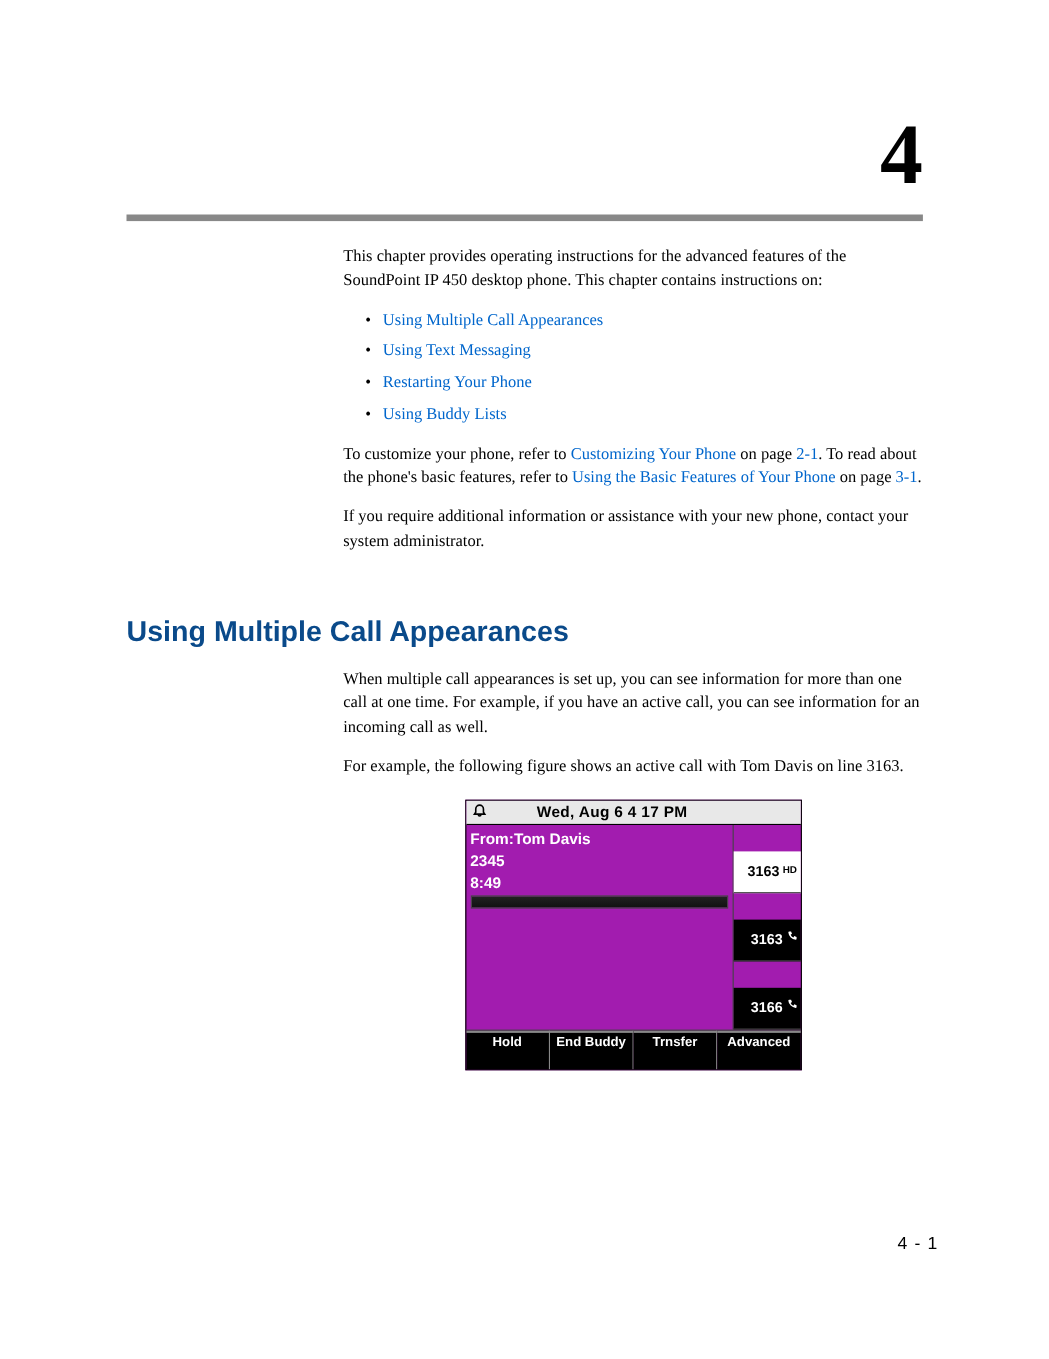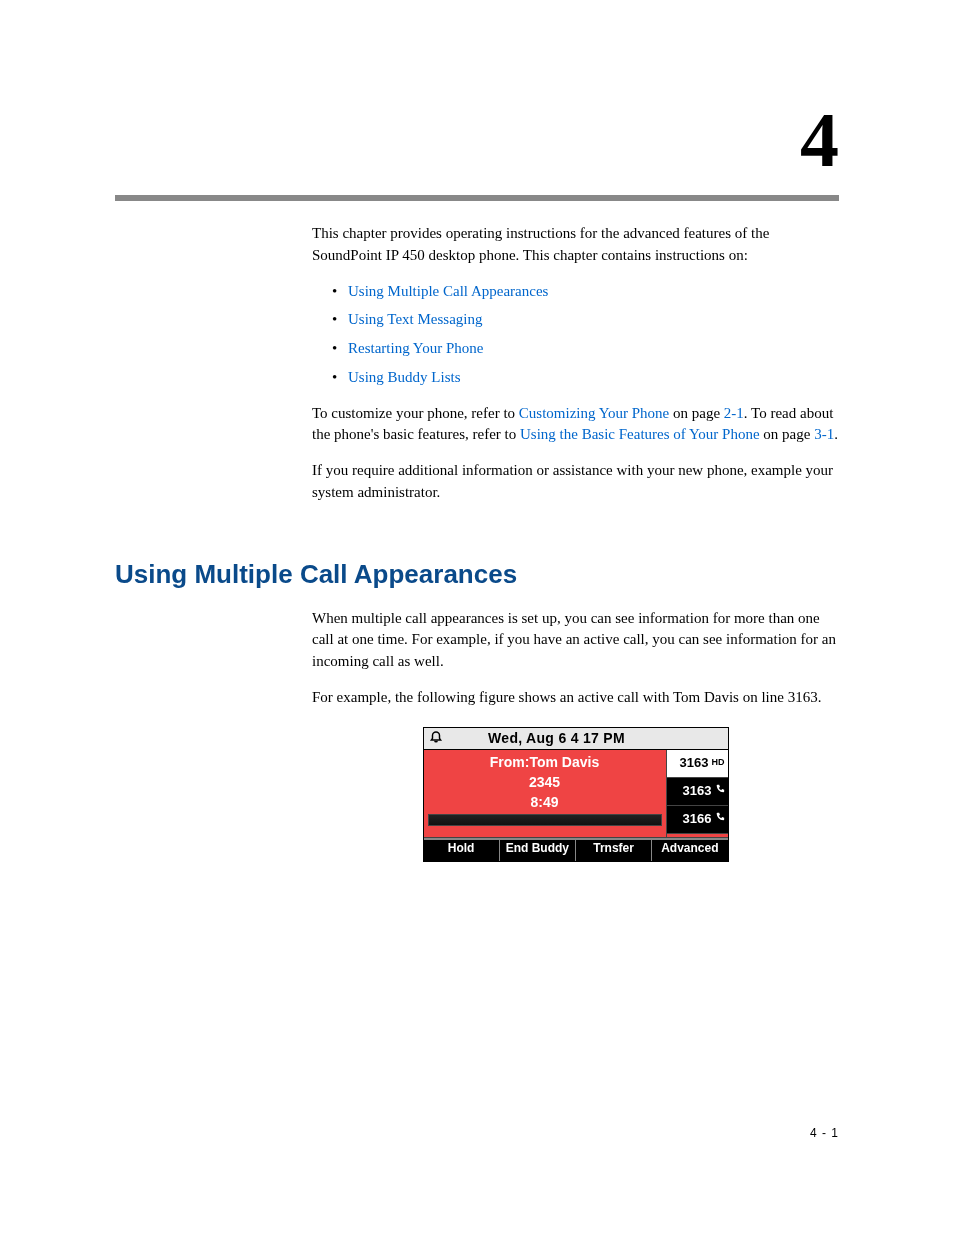--- a/index.html
+++ b/index.html
@@ -54,21 +54,21 @@
     .section-head {
       font-family: 'Futura', 'Century Gothic', 'Trebuchet MS', Arial, sans-serif;
       color: #0a4a8a;
       font-weight: bold;
       font-size: 26px;
       margin: 55px 0 18px 0;
     }
     
     .phone-screen {
       width: 306px;
-      background: #ef4444;
+      background: #a21caf;
       margin: 18px auto 0 auto;
       font-family: Arial, Helvetica, sans-serif;
       font-weight: bold;
       color: #fff;
       border: 1px solid #000;
     }
     .ps-row-top {
       display: flex;
       align-items: center;
       background: #e8e8e8;
@@ -76,62 +76,63 @@
       height: 22px;
       border-bottom: 1px solid #000;
     }
     .ps-bell { width: 24px; text-align: center; font-size: 14px; }
     .ps-date { flex: 1; text-align: center; font-size: 14px; font-weight: bold; letter-spacing: 0.3px; }
     .ps-right-spacer { width: 62px; }
     .ps-main {
       display: flex;
       align-items: stretch;
     }
-    .ps-left { flex: 1; padding: 2px 4px 11px 4px; min-height: 64px; text-align: center; }
+    .ps-left { flex: 1; padding: 2px 4px 11px 4px; min-height: 64px; }
     .ps-from { font-size: 14px; }
     .ps-row2 { display: flex; justify-content: space-between; font-size: 14px; margin-top: 0px; flex-direction: column; }
     .ps-strip { height: 12px; background: linear-gradient(180deg,#222 0%,#111 100%); margin-top: 2px; border:1px solid #444;}
     .ps-lines { width: 62px; display: flex; flex-direction: column; border-left:1px solid #444; }
     .ps-line {
       background: #000;
       color: #fff;
       font-size: 13px;
       text-align: right;
       padding: 2px 3px 2px 2px;
       border-bottom: 1px solid #444;
       display: flex;
       justify-content: flex-end;
       align-items: center;
       gap: 3px;
-      height: 28px;
+      height: 38px;
+      margin-top: 24px;
     }
     .ps-line.active { background: #fff; color: #000; }
     .ps-hd { font-size: 9px; }
     .ps-phone-icon { font-size: 11px; }
     .ps-softkeys {
       display: flex;
       border-top: 1px solid #444;
-      height: 24px;
+      height: 36px;
     }
     .ps-sk {
       flex: 1;
       text-align: center;
       font-size: 12px;
       background: #000;
       color: #fff;
       border-right: 1px solid #888;
       border-top: 2px solid #888;
       line-height: 17px;
     }
     .ps-sk:last-child { border-right: none; }
     .page-footer {
       position: absolute;
       bottom: 95px;
-      right: 115px;
-      font-size: 12px;
+      right: 101px;
+      font-size: 16px;
       font-family: Arial, sans-serif;
       letter-spacing: 1px;
     }
   </style>
 </head>
 <body>
 
 <div class="page">
   <div class="chapter-num">4</div>
   <div class="hr-line"></div>
@@ -143,21 +144,21 @@
       <li><a href="#">Using Multiple Call Appearances</a></li>
       <li><a href="#">Using Text Messaging</a></li>
       <li><a href="#">Restarting Your Phone</a></li>
       <li><a href="#">Using Buddy Lists</a></li>
     </ul>
 
     <p>
       <span>To customize your phone, refer to </span><a href="#">Customizing Your Phone</a><span> on page </span><a href="#">2-1</a><span>. To read about the phone's basic features, refer to </span><a href="#">Using the Basic Features of Your Phone</a><span> on page </span><a href="#">3-1</a><span>.</span>
     </p>
 
-    <p>If you require additional information or assistance with your new phone, example your system administrator.</p>
+    <p>If you require additional information or assistance with your new phone, contact your system administrator.</p>
   </div>
 
   <h2 class="section-head">Using Multiple Call Appearances</h2>
 
   <div class="body-text">
     <p>When multiple call appearances is set up, you can see information for more than one call at one time. For example, if you have an active call, you can see information for an incoming call as well.</p>
     <p>For example, the following figure shows an active call with Tom Davis on line 3163.</p>
 
     <div class="phone-screen">
       <div class="ps-row-top">

